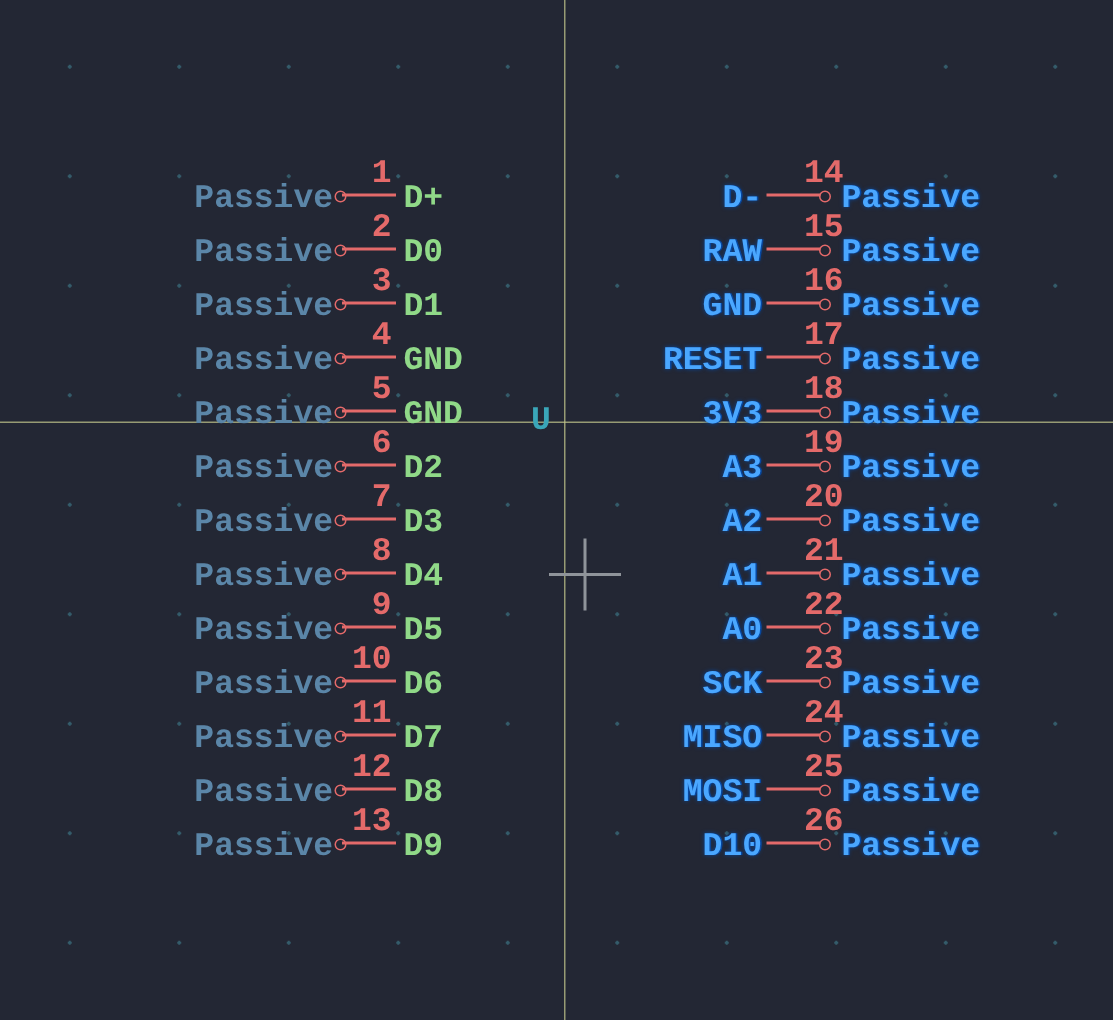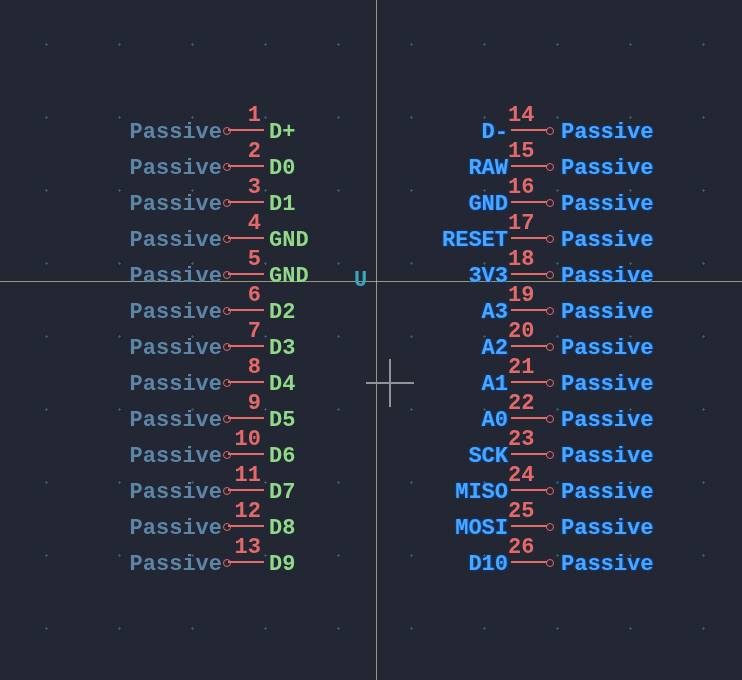--- a/index.html
+++ b/index.html
@@ -50,21 +50,21 @@
     position: absolute;
     white-space: nowrap;
     line-height: 22px;
   }
   .passive-l { color: #5b86a8; right: 520px; top: 6px; }
   .passive-r { color: #5b86a8; left: 561px; top: 6px; }
   .pinname-l { color: #90d988; left: 269px; top: 6px; }
   .pinname-r { color: #90d988; right: 234px; top: 6px; text-align: right; }
   .pinnum    { color: #e46a6a; font-size: 22px; }
   .num-l     { right: 481px; top: -11px; }
-  .num-r     { left: 508px; top: -11px; }
+  .num-r     { left: 536px; top: -11px; }
   .wire-l, .wire-r {
     position: absolute; top: 13px; height: 0;
     border-top: 2.5px solid #e46a6a;
   }
   .wire-l { left: 228px; width: 36px; }
   .wire-r { left: 511px; width: 36px; }
   .endpt {
     position: absolute; width: 6px; height: 6px; top: 10.5px;
     border: 1.5px solid #e46a6a; border-radius: 50%;
     background: transparent;

